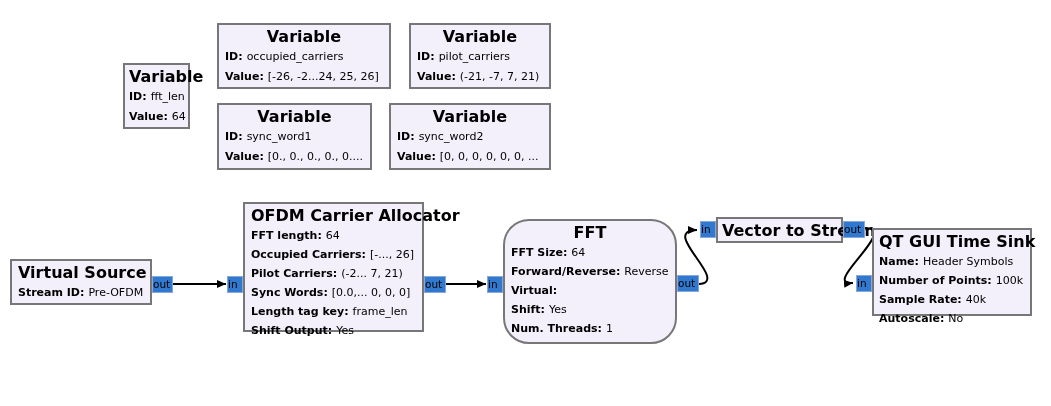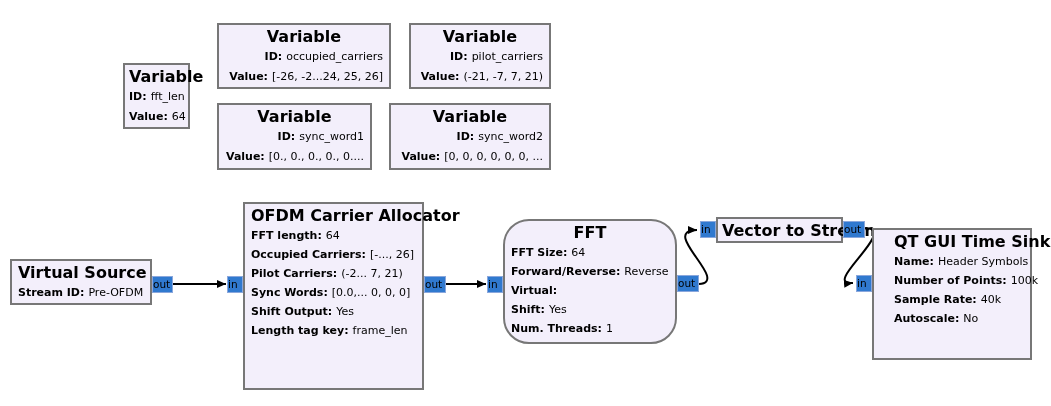--- a/index.html
+++ b/index.html
@@ -12,21 +12,21 @@
   .block {
     position:absolute; box-sizing:border-box; z-index:2;
     background:#f3effb; border:2px solid #777777; padding:2px 6px;
   }
   .block .title {
     font-weight:bold; font-size:16px; line-height:20px;
     text-align:center; white-space:nowrap;
   }
   .param { font-size:11px; line-height:19px; white-space:nowrap; }
   .plabel { font-weight:bold; margin-right:4px; }
-  .varblock .param { line-height:20px;text-align:right; }
+  .varblock .param { line-height:20px; }
   .vts-title { line-height:21px !important; }
   .port {
     position:absolute; box-sizing:border-box; z-index:3;
     background:#3079cf; border:1px solid #8aa7dc; color:#000;
     font-size:10.5px; line-height:14px; text-align:left; overflow:hidden;
   }
 </style>
 </head>
 <body>
 
@@ -94,39 +94,39 @@
     </div>
   </div>
 
   <div class="block" style="left:10px;top:259px;width:142px;height:46px;">
     <div class="title">Virtual Source</div>
     <div class="param">
       <span class="plabel">Stream ID:</span><span class="pval">Pre-OFDM</span>
     </div>
   </div>
 
-  <div class="block" style="left:243px;top:202px;width:181px;height:188px;">
+  <div class="block" style="left:243px;top:202px;width:181px;height:130px;">
     <div class="title">OFDM Carrier Allocator</div>
     <div class="param">
       <span class="plabel">FFT length:</span><span class="pval">64</span>
     </div>
     <div class="param">
       <span class="plabel">Occupied Carriers:</span><span class="pval">[-..., 26]</span>
     </div>
     <div class="param">
       <span class="plabel">Pilot Carriers:</span><span class="pval">(-2... 7, 21)</span>
     </div>
     <div class="param">
       <span class="plabel">Sync Words:</span><span class="pval">[0.0,... 0, 0, 0]</span>
     </div>
     <div class="param">
-      <span class="plabel">Shift Output:</span><span class="pval">Yes</span>
+      <span class="plabel">Length tag key:</span><span class="pval">frame_len</span>
     </div>
     <div class="param">
-      <span class="plabel">Length tag key:</span><span class="pval">frame_len</span>
+      <span class="plabel">Shift Output:</span><span class="pval">Yes</span>
     </div>
   </div>
 
   <div class="block" style="left:503px;top:219px;width:174px;height:125px;border-radius:26px;">
     <div class="title">FFT</div>
     <div class="param">
       <span class="plabel">FFT Size:</span><span class="pval">64</span>
     </div>
     <div class="param">
       <span class="plabel">Forward/Reverse:</span><span class="pval">Reverse</span>
@@ -139,21 +139,21 @@
     </div>
     <div class="param">
       <span class="plabel">Num. Threads:</span><span class="pval">1</span>
     </div>
   </div>
 
   <div class="block" style="left:716px;top:217px;width:127px;height:26px;padding:1px 4px;">
     <div class="title vts-title">Vector to Stream</div>
   </div>
 
-  <div class="block" style="left:872px;top:228px;width:160px;height:132px;padding:2px 20px;">
+  <div class="block" style="left:872px;top:228px;width:160px;height:88px;padding:2px 5px;">
     <div class="title">QT GUI Time Sink</div>
     <div class="param">
       <span class="plabel">Name:</span><span class="pval">Header Symbols</span>
     </div>
     <div class="param">
       <span class="plabel">Number of Points:</span><span class="pval">100k</span>
     </div>
     <div class="param">
       <span class="plabel">Sample Rate:</span><span class="pval">40k</span>
     </div>

